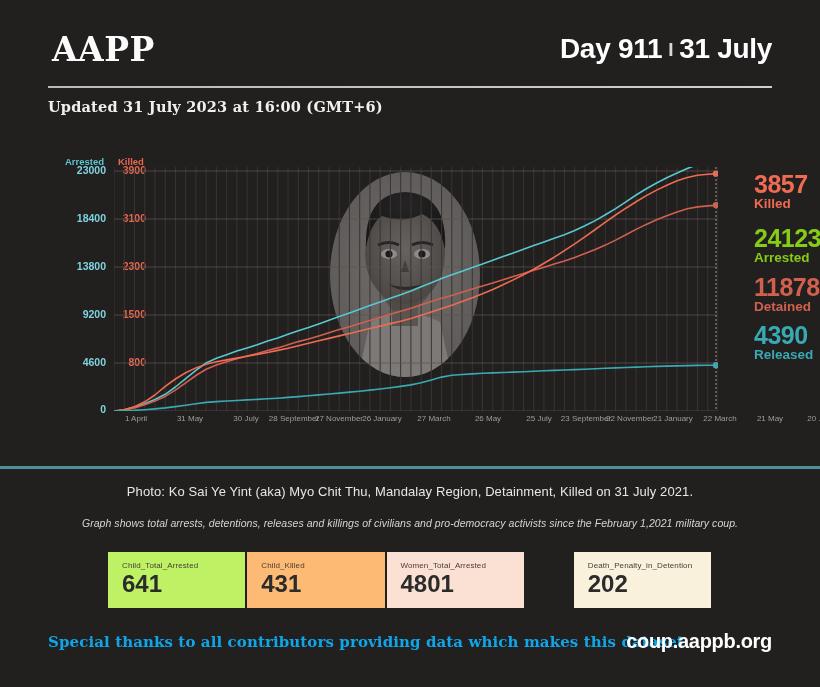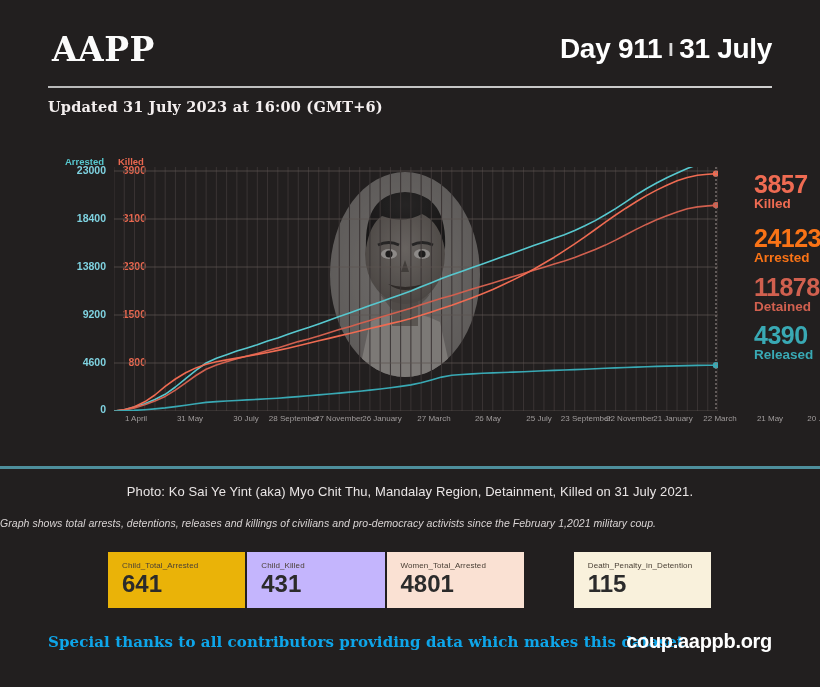--- a/index.html
+++ b/index.html
@@ -85,37 +85,37 @@
   }
   .callout{position:absolute;left:0;}
   .callout .big{
     font-size:25px;font-weight:bold;line-height:24px;letter-spacing:-.5px;
     display:block;
   }
   .callout .sml{
     font-size:13.5px;font-weight:bold;line-height:15px;display:block;
   }
   .c-killed .big,.c-killed .sml{color:#ef6b52;}
-  .c-arrested .big,.c-arrested .sml{color:#f97316;}
+  .c-arrested .big,.c-arrested .sml{color:#84cc16;}
   .c-detained .big,.c-detained .sml{color:#d1604f;}
   .c-released .big,.c-released .sml{color:#39a9b4;}
 
   
   .divider{
     position:absolute;left:0;top:466px;width:820px;height:3px;
     background:#4e8f9c;
   }
 
   
   .photo-caption{
     position:absolute;left:0;top:484px;width:820px;text-align:center;
     font-size:13px;color:#e9e5e5;letter-spacing:.1px;
   }
   .graph-note{
-    position:absolute;left:0;top:517px;width:820px;text-align:left;
+    position:absolute;left:0;top:517px;width:820px;text-align:center;
     font-size:10.5px;color:#d9d4d4;font-style:italic;letter-spacing:.05px;
   }
 
   
   .cards{
     position:absolute;left:108px;top:552px;width:603px;height:56px;
     display:flex;
   }
   .card{
     flex:1;position:relative;padding:9px 0 0 14px;box-sizing:border-box;
@@ -325,34 +325,34 @@
       </div>
     </div>
   </div>
 
   <div class="divider"></div>
 
   <div class="photo-caption">Photo: Ko Sai Ye Yint (aka) Myo Chit Thu, Mandalay Region, Detainment, Killed on 31 July 2021.</div>
   <div class="graph-note">Graph shows total arrests, detentions, releases and killings of civilians and pro-democracy activists since the February 1,2021 military coup.</div>
 
   <div class="cards">
-    <div class="card" id="card0" style="background: #eab308;">
+    <div class="card" id="card0" style="background: #bef264;">
       <span class="lbl">Child_Total_Arrested</span>
       <span class="val">641</span>
     </div>
-    <div class="card" id="card1" style="background: #c4b5fd;">
+    <div class="card" id="card1" style="background: #fdba74;">
       <span class="lbl">Child_Killed</span>
       <span class="val">431</span>
     </div>
     <div class="card" id="card2" style="background: rgb(250, 225, 211);">
       <span class="lbl">Women_Total_Arrested</span>
       <span class="val">4801</span>
     </div>
     <div class="card" id="card3" style="background: rgb(249, 241, 220);">
       <span class="lbl">Death_Penalty_in_Detention</span>
-      <span class="val">115</span>
+      <span class="val">202</span>
     </div>
   </div>
 
   <div class="thanks">Special thanks to all contributors providing data which makes this dataset.</div>
   <div class="site">coup.aappb.org</div>
 
 </div>
 
 </body></html>

